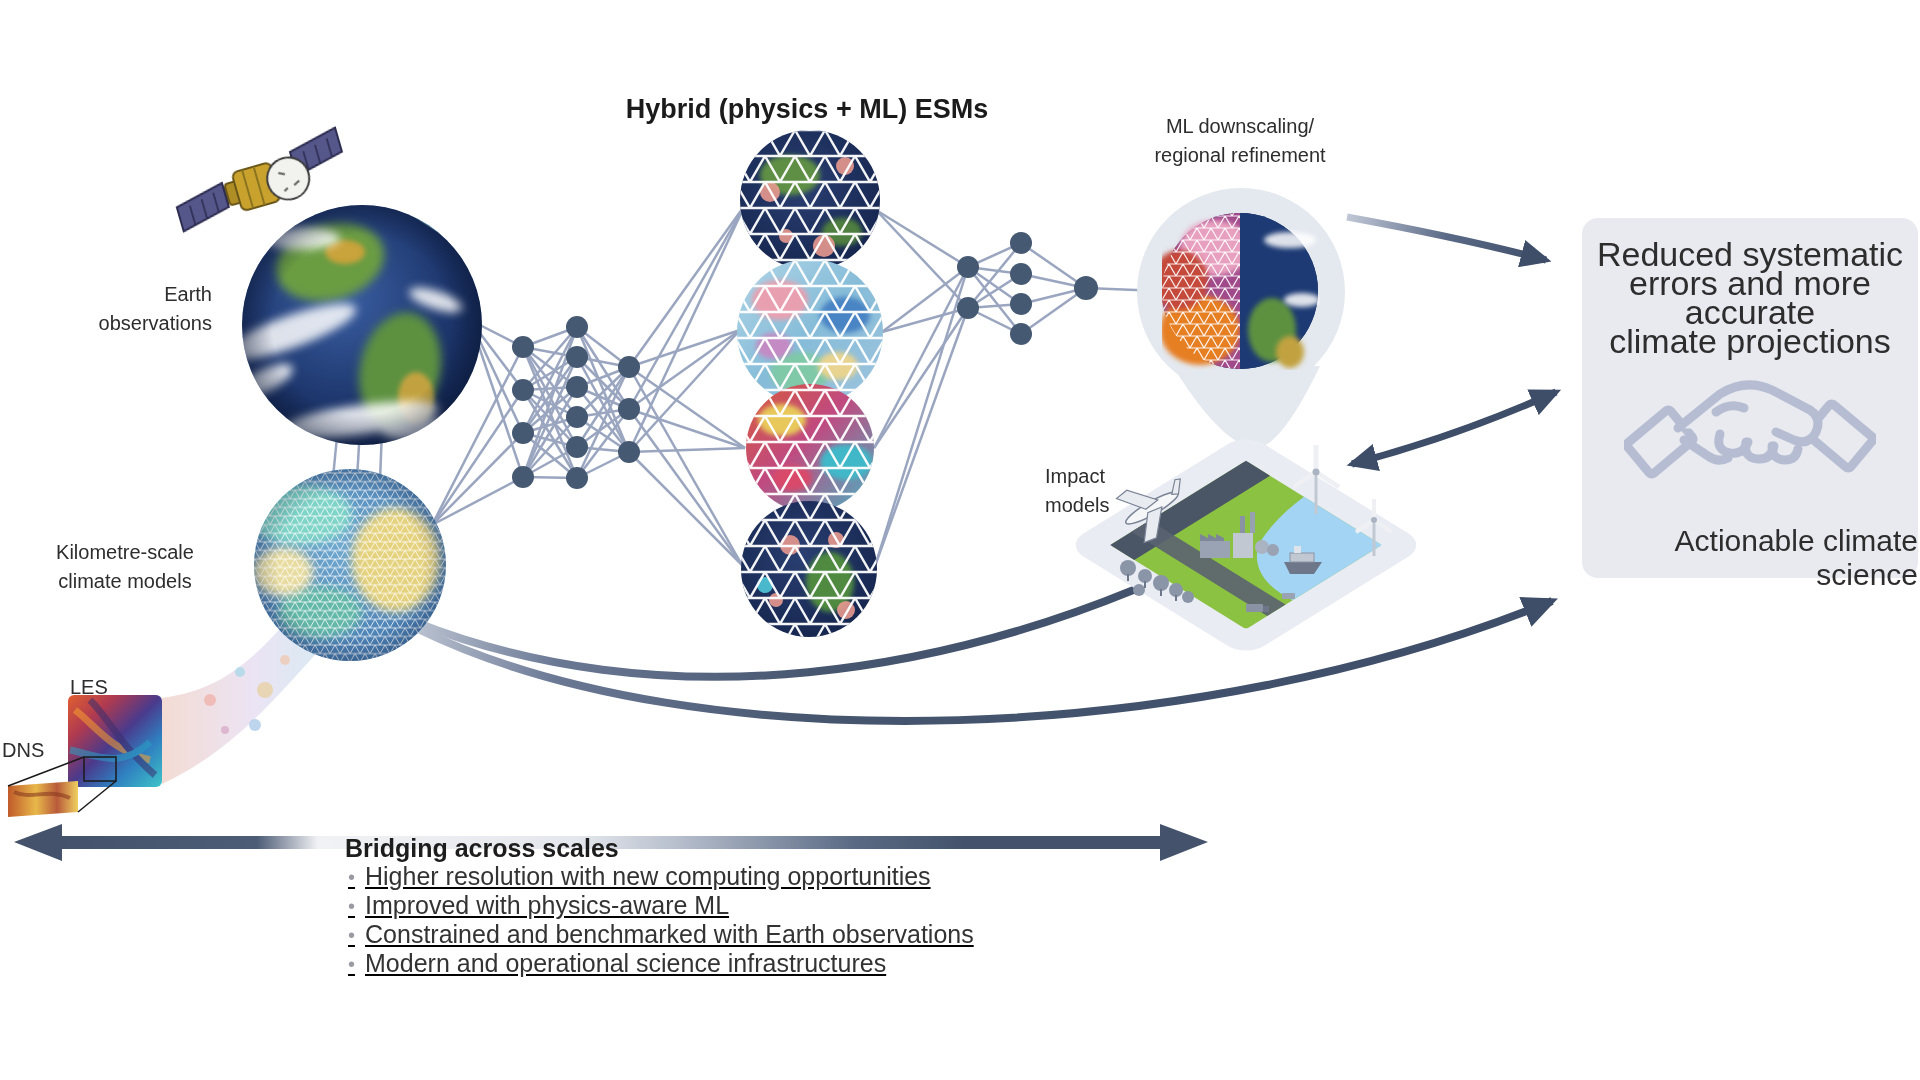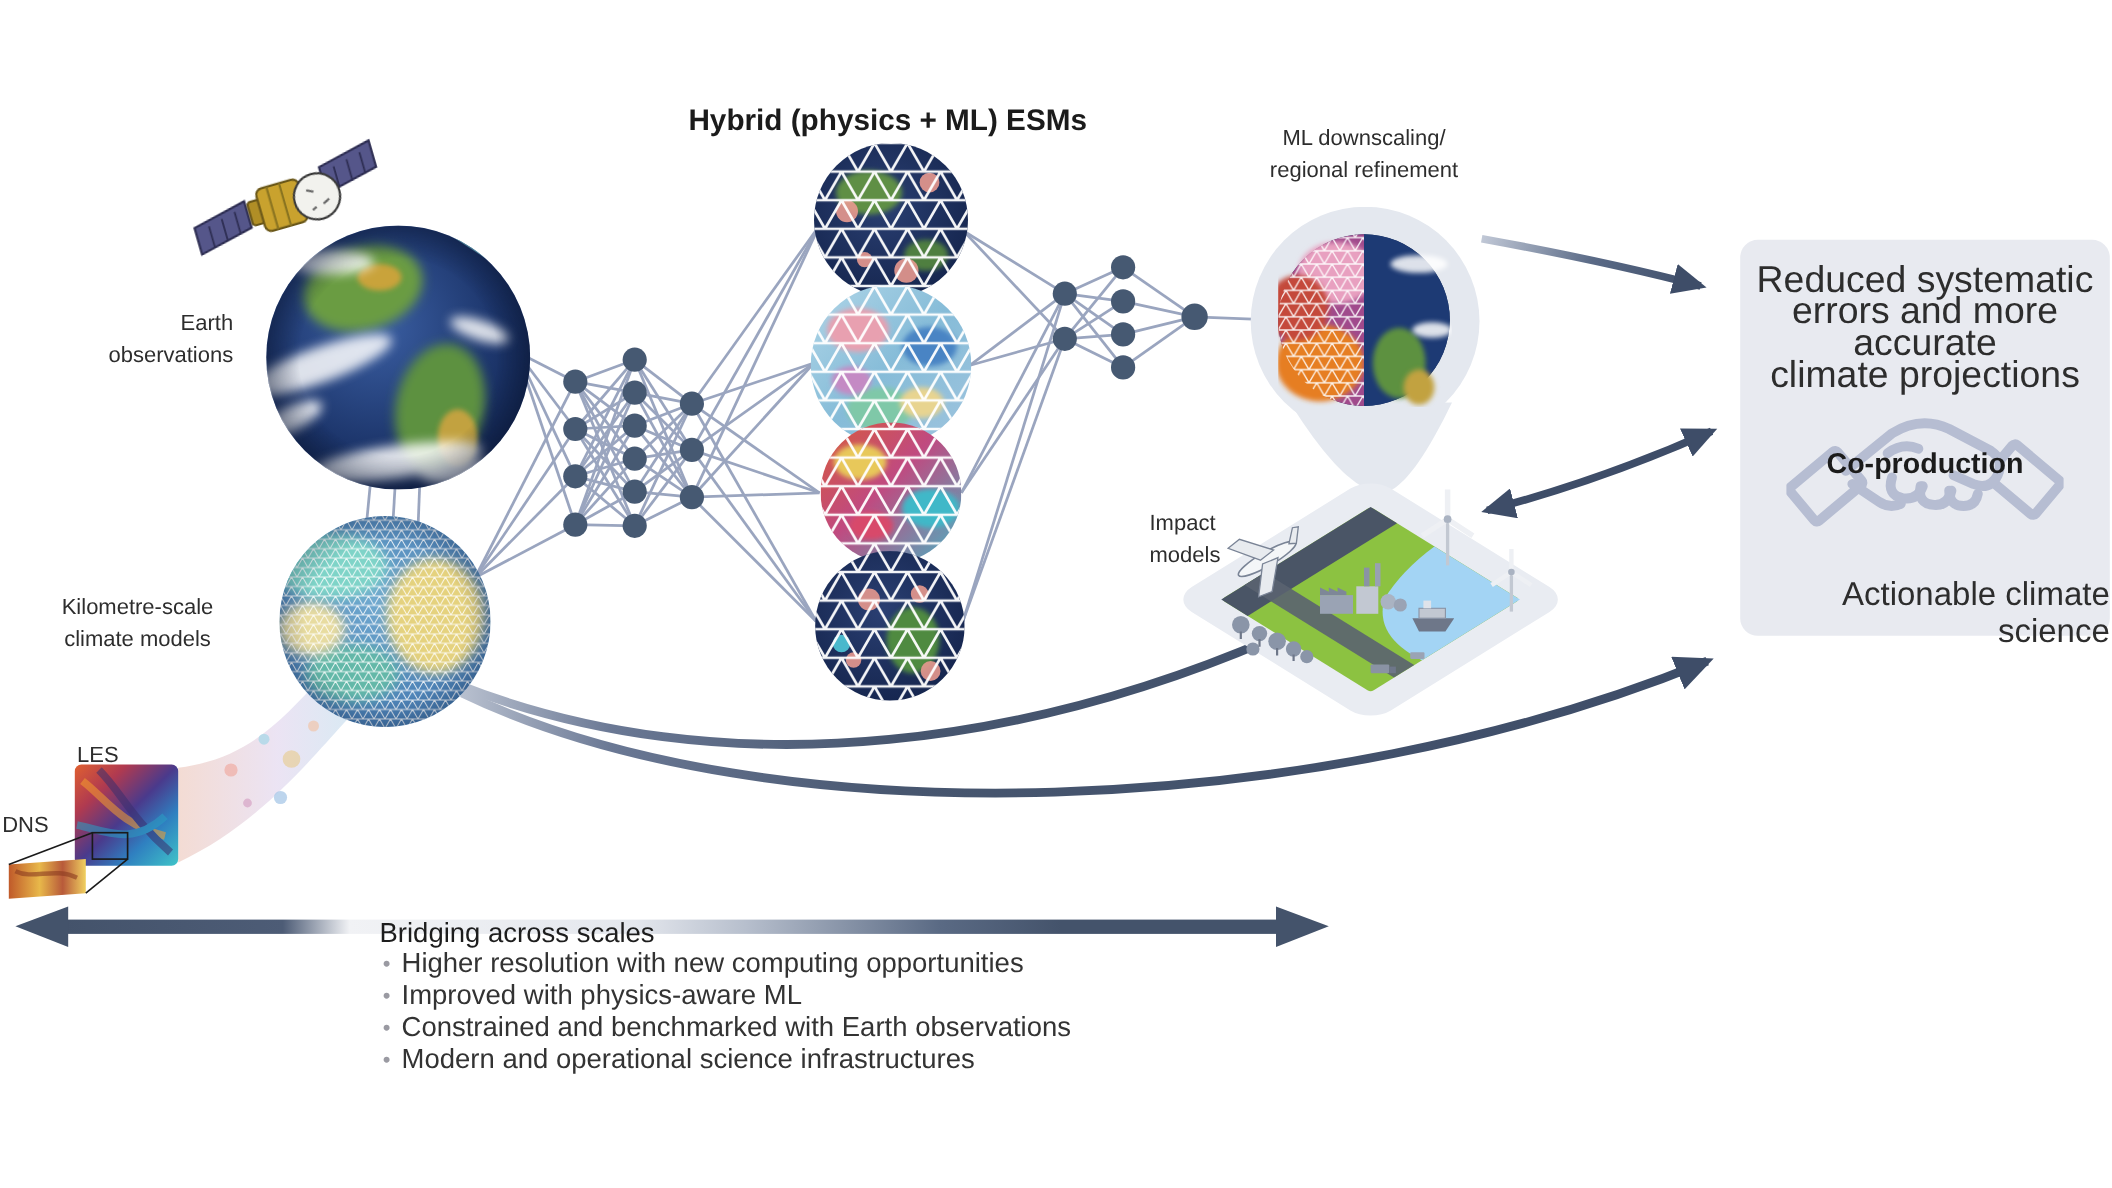--- a/index.html
+++ b/index.html
@@ -13,23 +13,23 @@
   .title{font-size:27px;font-weight:bold;color:#1b1b1b}
   .outcome-box{position:absolute;left:1582px;top:218px;width:336px;height:360px;
                background:var(--box-bg,#e8eaf0);border-radius:16px;}
   .outcome-top{position:absolute;left:0;top:22px;width:336px;text-align:center;
                font-size:34px;line-height:29px;white-space:pre-line;color:#2d2d2d;}
   .handshake-wrap{position:absolute;left:42px;top:118px;width:252px;height:180px;}
   .coproduction{position:absolute;left:0;top:188px;width:336px;text-align:center;
                 font-size:26px;font-weight:bold;color:#1b1b1b;}
   .outcome-bottom{position:absolute;left:0;top:306px;width:336px;text-align:right;
                   font-size:30px;color:#2d2d2d;}
-  .bridge-heading{position:absolute;left:345px;top:834px;font-size:25px;font-weight:normal;
+  .bridge-heading{position:absolute;left:345px;top:834px;font-size:25px;font-weight:bold;
                   color:#1d1d1d;}
-  .bridge-bullets{position:absolute;left:348px;top:862px;margin:0;padding:0;list-style:none;}
+  .bridge-bullets{position:absolute;left:348px;top:862px;margin:0;padding:0;list-style:none;text-decoration:underline;}
   .bridge-bullets li{font-size:25px;line-height:28px;color:#333;}
   .bridge-bullets li::before{content:"•";color:#9a9aa2;font-size:20px;margin-right:10px;
                              vertical-align:1px;}
 </style>
 </head>
 <body>
 
 <div class="stage">
 
 <svg class="base" width="1920" height="1080" viewBox="0 0 1920 1080">
@@ -502,21 +502,20 @@
         <rect x="188" y="80" width="56" height="40" rx="3" fill="#e8eaf0" transform="rotate(40 216 100)"></rect>
         <path d="M54,92 L96,58 Q122,42 148,54 L186,74 Q198,82 192,96 Q185,110 170,104 L152,96" fill="#e8eaf0"></path>
         <path d="M60,104 L84,120 Q94,127 104,122" fill="none"></path>
         <path d="M96,98 q-5,16 10,19 q13,2 18,-11"></path>
         <path d="M122,106 q-3,16 12,17 q13,1 16,-13"></path>
         <path d="M148,110 q0,14 13,14 q11,0 13,-11"></path>
         <path d="M92,76 q14,-10 28,-4"></path>
       </g>
     </svg>
   </div>
-  <div class="coproduction">Co-production</div>
   <div class="outcome-bottom">Actionable climate science</div>
 </div>
 
 <div class="bridge-heading">Bridging across scales</div>
 <ul class="bridge-bullets">
   <li>Higher resolution with new computing opportunities</li>
   <li>Improved with physics-aware ML</li>
   <li>Constrained and benchmarked with Earth observations</li>
   <li>Modern and operational science infrastructures</li>
 </ul>

